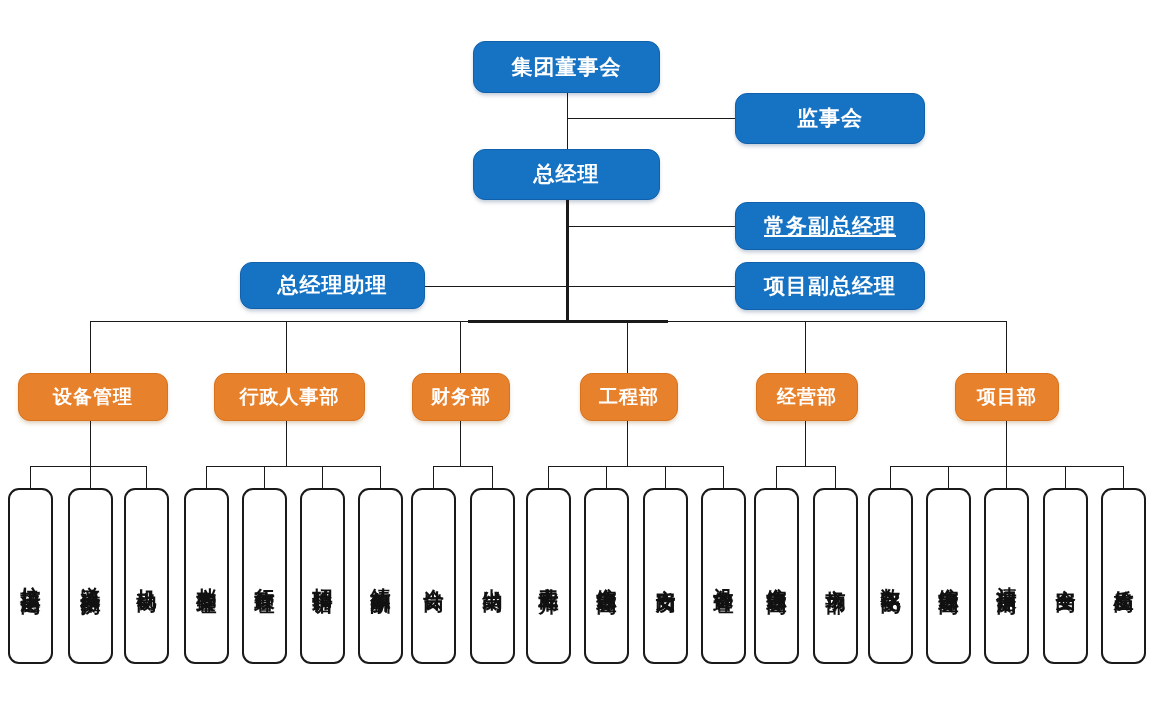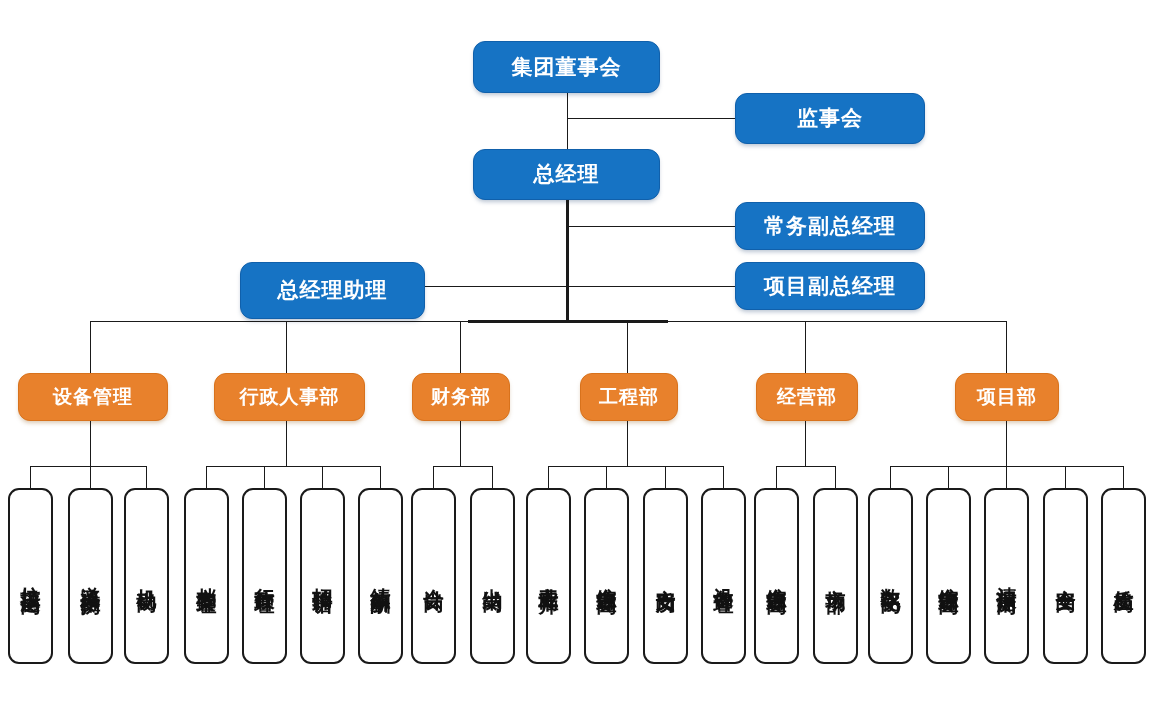--- a/index.html
+++ b/index.html
@@ -77,29 +77,29 @@
   </div>
 
   <div class="node blue" style="left:735px;top:93px;width:190px;height:51px;">
     <span>监事会</span>
   </div>
 
   <div class="node blue" style="left:473px;top:149px;width:187px;height:51px;justify-content:center;">
     <span>总经理</span>
   </div>
 
-  <div class="node blue" style="left:735px;top:202px;width:190px;height:48px;">
+  <div class="node blue" style="left:735px;top:202px;width:190px;height:48px;text-decoration:underline;">
     <span>常务副总经理</span>
   </div>
 
   <div class="node blue" style="left:735px;top:262px;width:190px;height:48px;">
     <span>项目副总经理</span>
   </div>
 
-  <div class="node blue" style="left:240px;top:262px;width:185px;height:57px;">
+  <div class="node blue" style="left:240px;top:262px;width:185px;height:47px;">
     <span>总经理助理</span>
   </div>
 
   <div class="ln v" style="left:567px;top:93px;height:56px;"></div>
 
   <div class="ln h" style="left:567px;top:118px;width:168px;"></div>
 
   <div class="ln thick-v" style="left:566px;top:200px;height:123px;"></div>
 
   <div class="ln h" style="left:567px;top:226px;width:168px;"></div>

